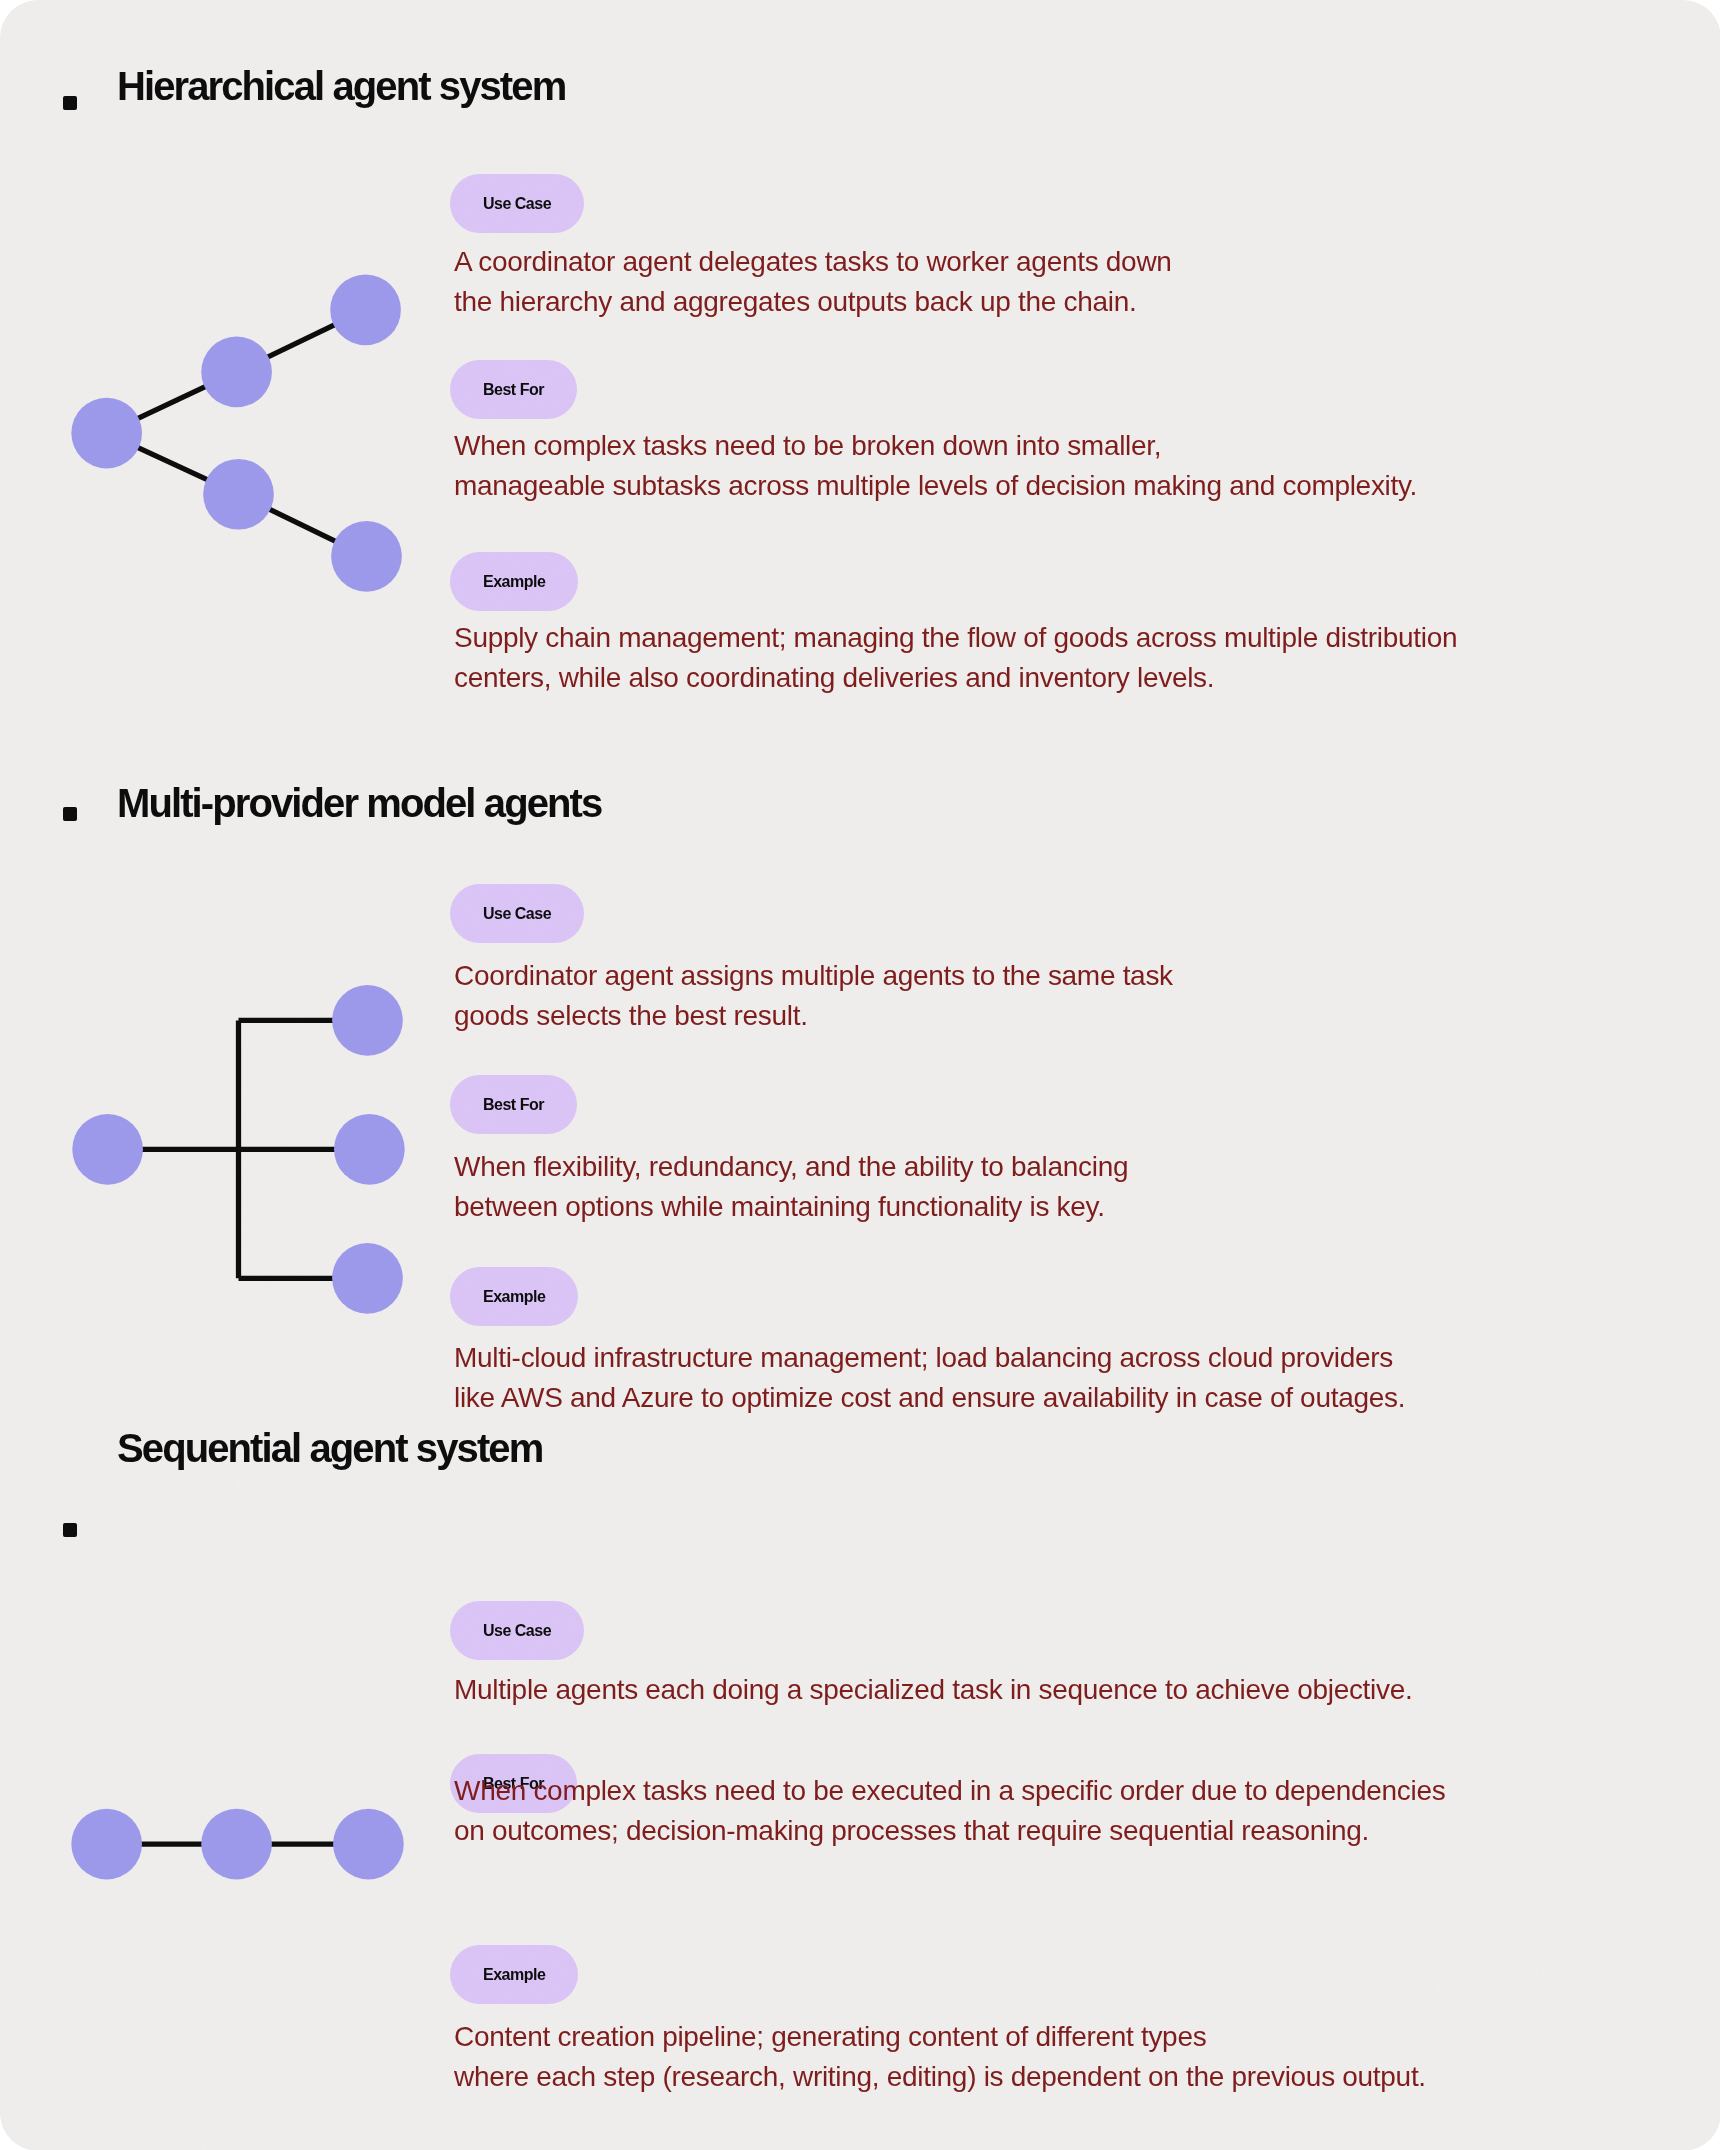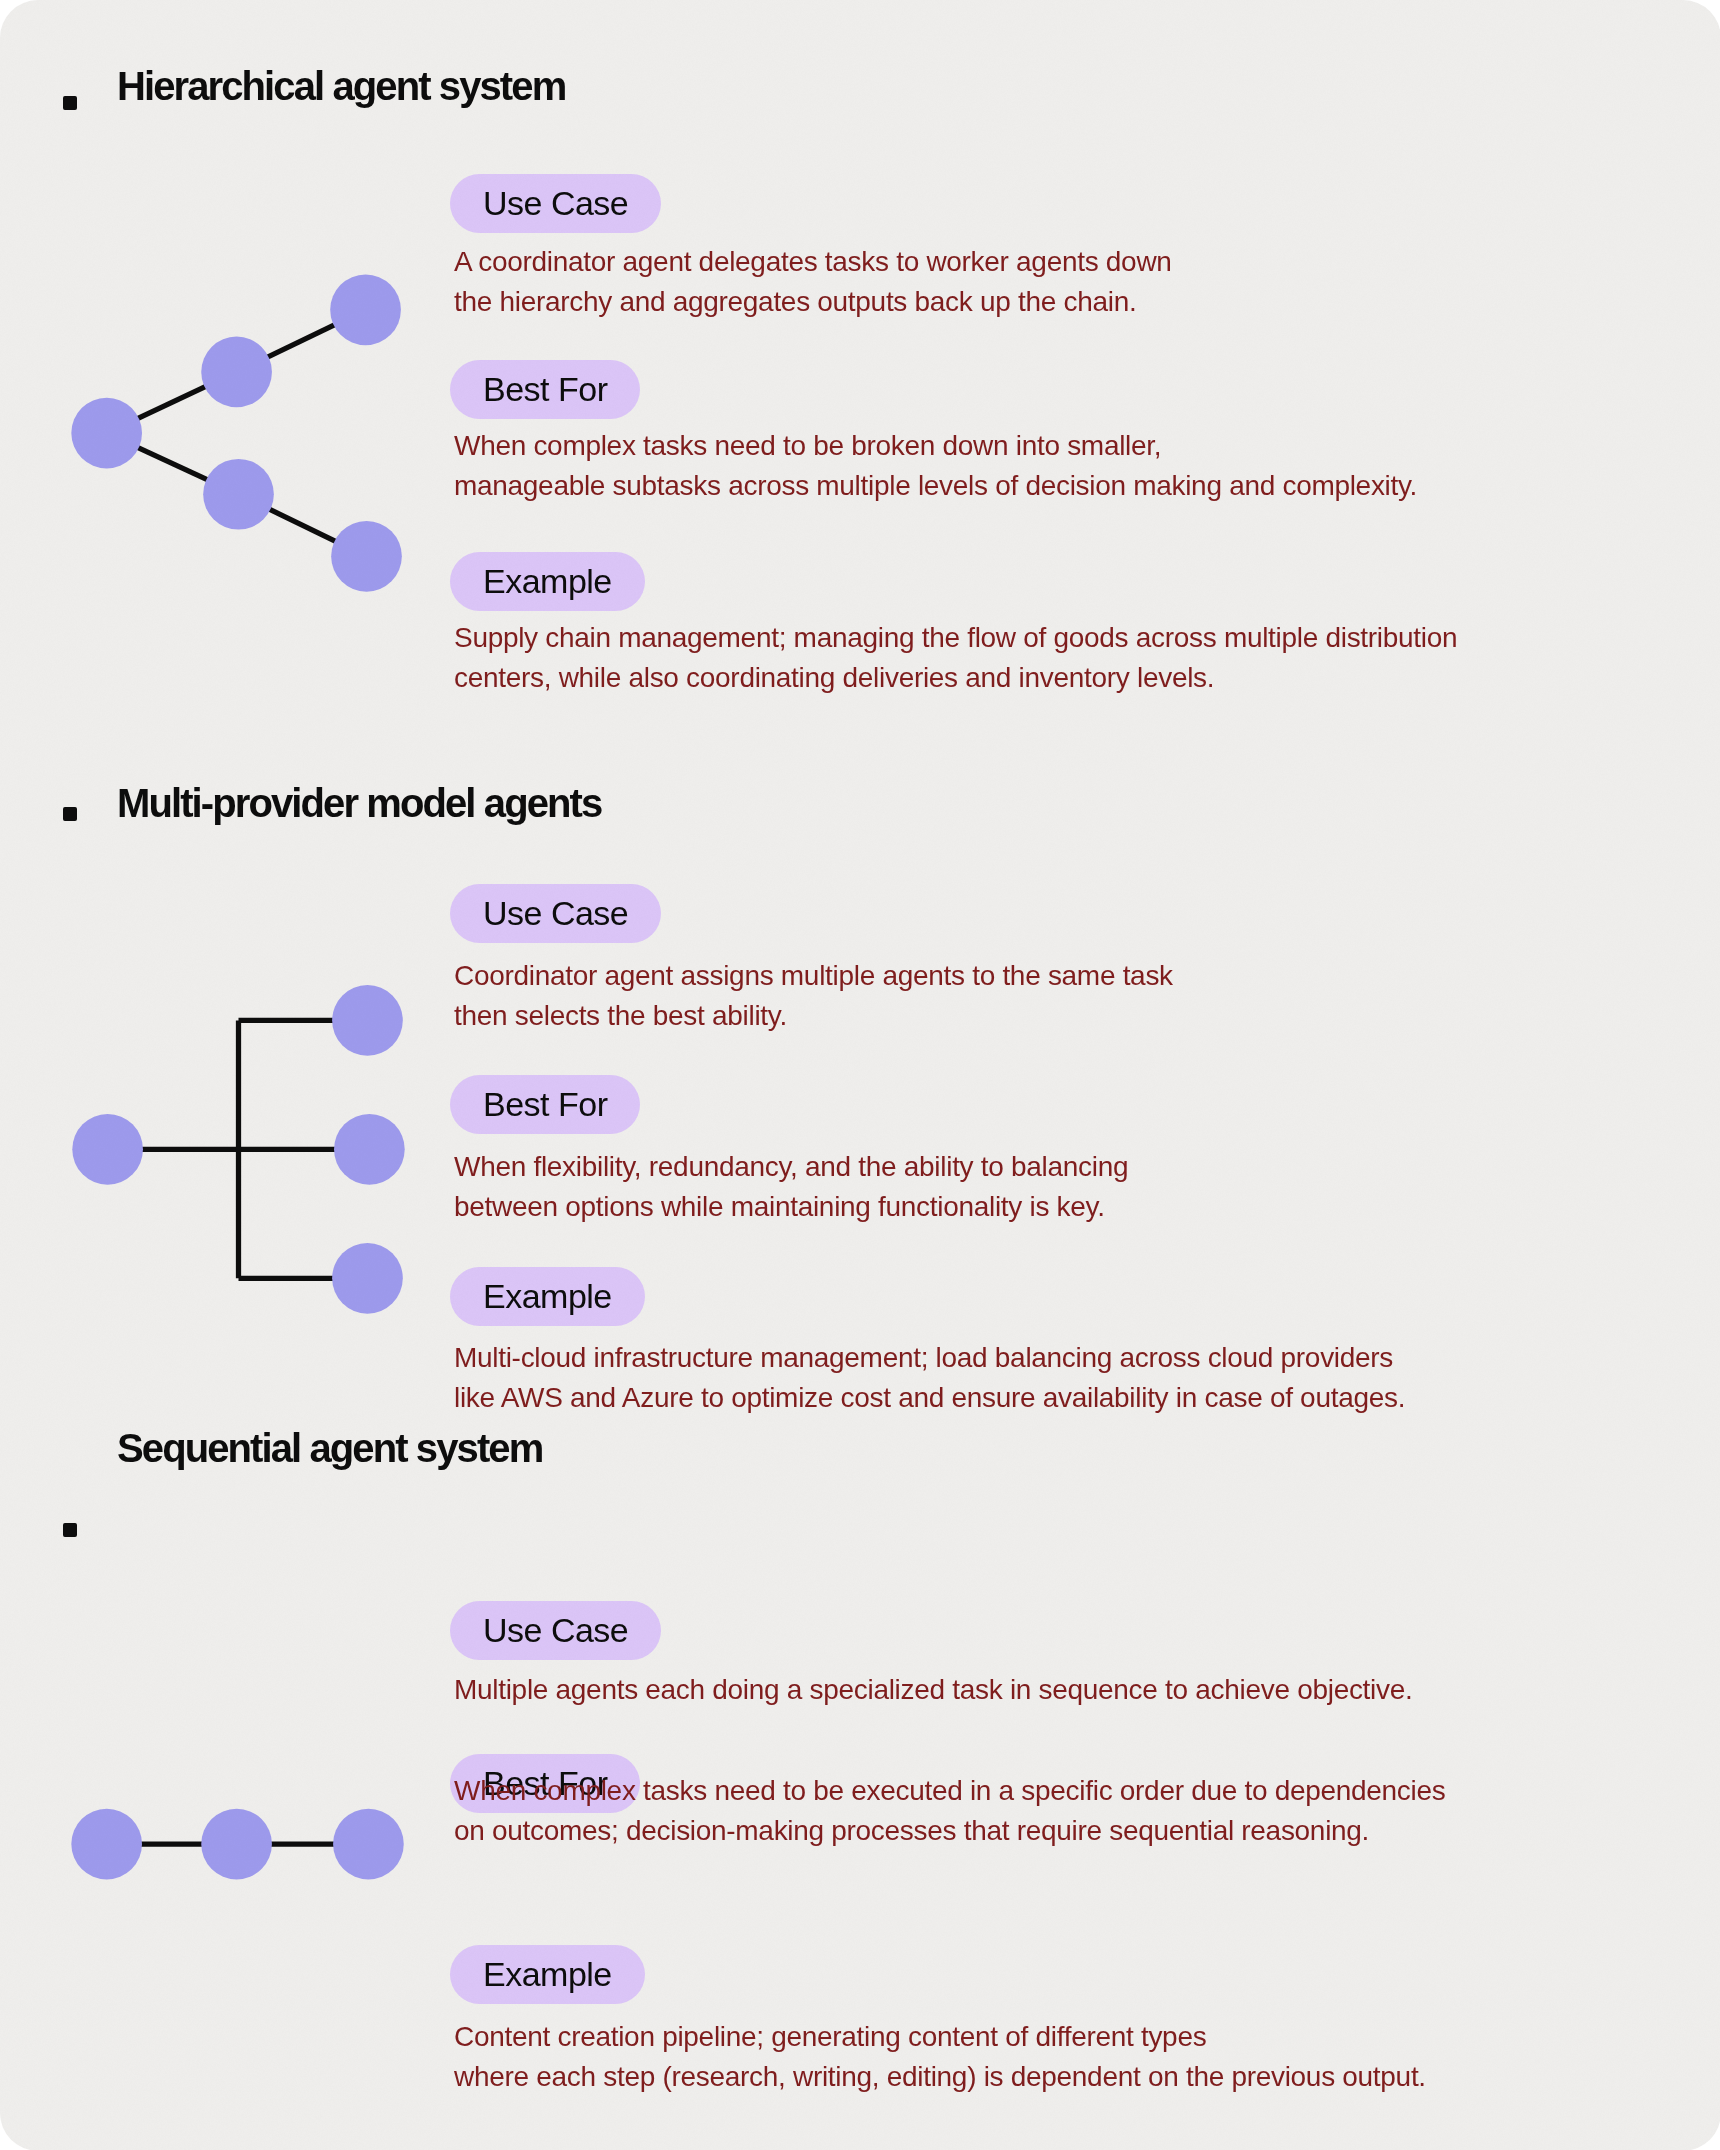--- a/index.html
+++ b/index.html
@@ -1,21 +1,21 @@
 <!DOCTYPE html>
 <html><head>
 <meta charset="utf-8">
 <style>
   html,body{margin:0;padding:0;background:#ffffff;}
   body{width:1721px;height:2151px;position:relative;font-family:"Liberation Sans","DejaVu Sans",sans-serif;}
   .card{position:absolute;left:0;top:0;width:1721px;height:2151px;background:#efeeec;border-radius:38px;overflow:hidden;}
   .bullet{position:absolute;left:63px;width:14.3px;height:14.3px;background:#0d0d0d;border-radius:1.9px;}
   .title{position:absolute;left:117px;font-size:40px;font-weight:700;line-height:1.0;letter-spacing:-1.9px;color:#0d0d0d;white-space:nowrap;}
   .pill{position:absolute;left:450px;height:59px;display:inline-flex;align-items:center;padding:0 33px;background:#dbc5f7;border-radius:30px;}
-  .pill span{font-size:34px;font-weight:400;letter-spacing:-0.5px;color:#0d0d0d;white-space:nowrap;}
+  .pill span{font-size:16px;font-weight:700;letter-spacing:-0.5px;color:#0d0d0d;white-space:nowrap;}
   .para{position:absolute;left:454px;font-size:28px;line-height:40px;letter-spacing:-0.3px;color:#7f1d1d;white-space:pre-line;}
   .diagram{position:absolute;overflow:visible;}
   .noise{position:absolute;left:0;top:0;width:1721px;height:2151px;pointer-events:none;mix-blend-mode:multiply;opacity:.6;}
 </style>
 </head>
 <body>
 
 <div class="card">
 
   <div>
@@ -59,21 +59,21 @@
         <line x1="190" y1="328" x2="325" y2="328" stroke="#0d0d0d" stroke-width="5.5"></line>
         <circle cx="53" cy="193" r="37" fill="#9d9aec"></circle>
         <circle cx="325" cy="58" r="37" fill="#9d9aec"></circle>
         <circle cx="327" cy="193" r="37" fill="#9d9aec"></circle>
         <circle cx="325" cy="328" r="37" fill="#9d9aec"></circle>
       </svg>
     <div class="pill" style="top:884px">
         <span>Use Case</span>
       </div>
     <div class="para" style="top:956px">Coordinator agent assigns multiple agents to the same task
-then selects the best ability.</div>
+goods selects the best result.</div>
     <div class="pill" style="top:1075px">
         <span>Best For</span>
       </div>
     <div class="para" style="top:1147px">When flexibility, redundancy, and the ability to balancing
 between options while maintaining functionality is key.</div>
     <div class="pill" style="top:1267px">
         <span>Example</span>
       </div>
     <div class="para" style="top:1338px">Multi-cloud infrastructure management; load balancing across cloud providers
 like AWS and Azure to optimize cost and ensure availability in case of outages.</div>

